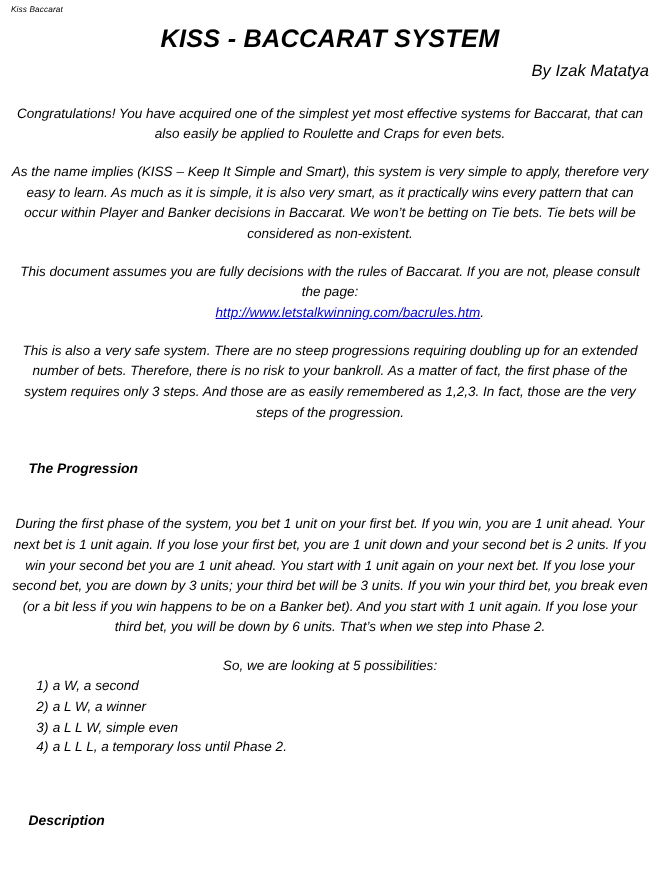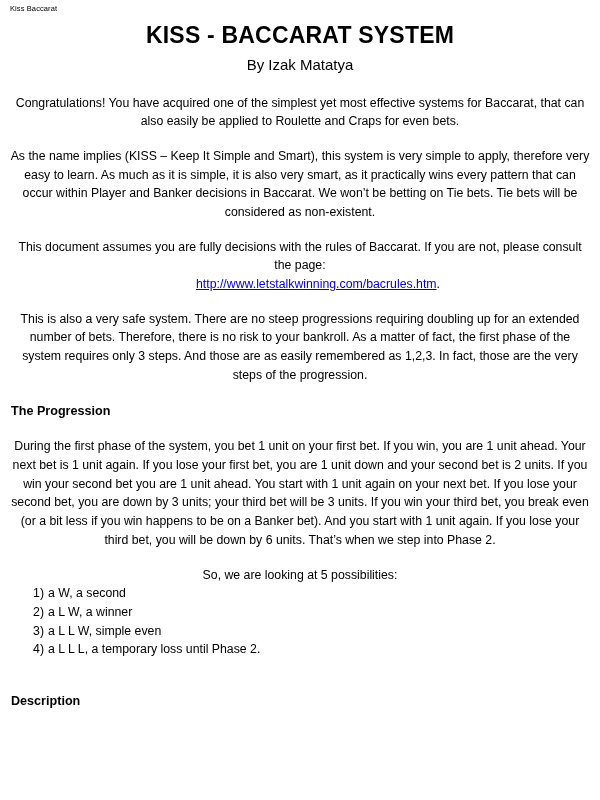--- a/index.html
+++ b/index.html
@@ -13,20 +13,21 @@
     font-family: "Liberation Sans", sans-serif;
     color: #000000;
     overflow: hidden;
     position: relative;
   }
   .page {
     position: relative;
     width: 600px;
     height: 644px;
     box-sizing: border-box;
+    font-style: italic;
   }
   .header-label {
     position: absolute;
     top: 4px;
     left: 10px;
     font-size: 7.5px;
     color: #000;
     letter-spacing: 0.1px;
   }
   .content {
@@ -39,21 +40,21 @@
   h1.doc-title {
     text-align: center;
     font-size: 23px;
     font-weight: bold;
     margin: 0 0 0 0;
     padding: 0;
     letter-spacing: 0.2px;
     line-height: 1.2;
   }
   h2.doc-subtitle {
-    text-align: center;
+    text-align: right;
     font-size: 15px;
     font-weight: normal;
     margin: 6px 0 0 0;
     padding: 0;
     line-height: 1.2;
   }
   p.para {
     font-size: 12.3px;
     line-height: 1.52;
     margin: 0;
@@ -66,21 +67,21 @@
   .link {
     color: #0000cc;
     text-decoration: underline;
     font-size: 12.3px;
     line-height: 1.52;
     margin-left: 36px;
   }
   h3.section-heading {
     font-size: 12.6px;
     font-weight: bold;
-    margin: 1px;
+    margin: 16px;
     padding: 0;
     line-height: 1.5;
   }
   ol.possibilities {
     margin: 0;
     padding: 0 0 0 38px;
     list-style-type: none;
   }
   ol.possibilities li {
     font-size: 12.3px;

